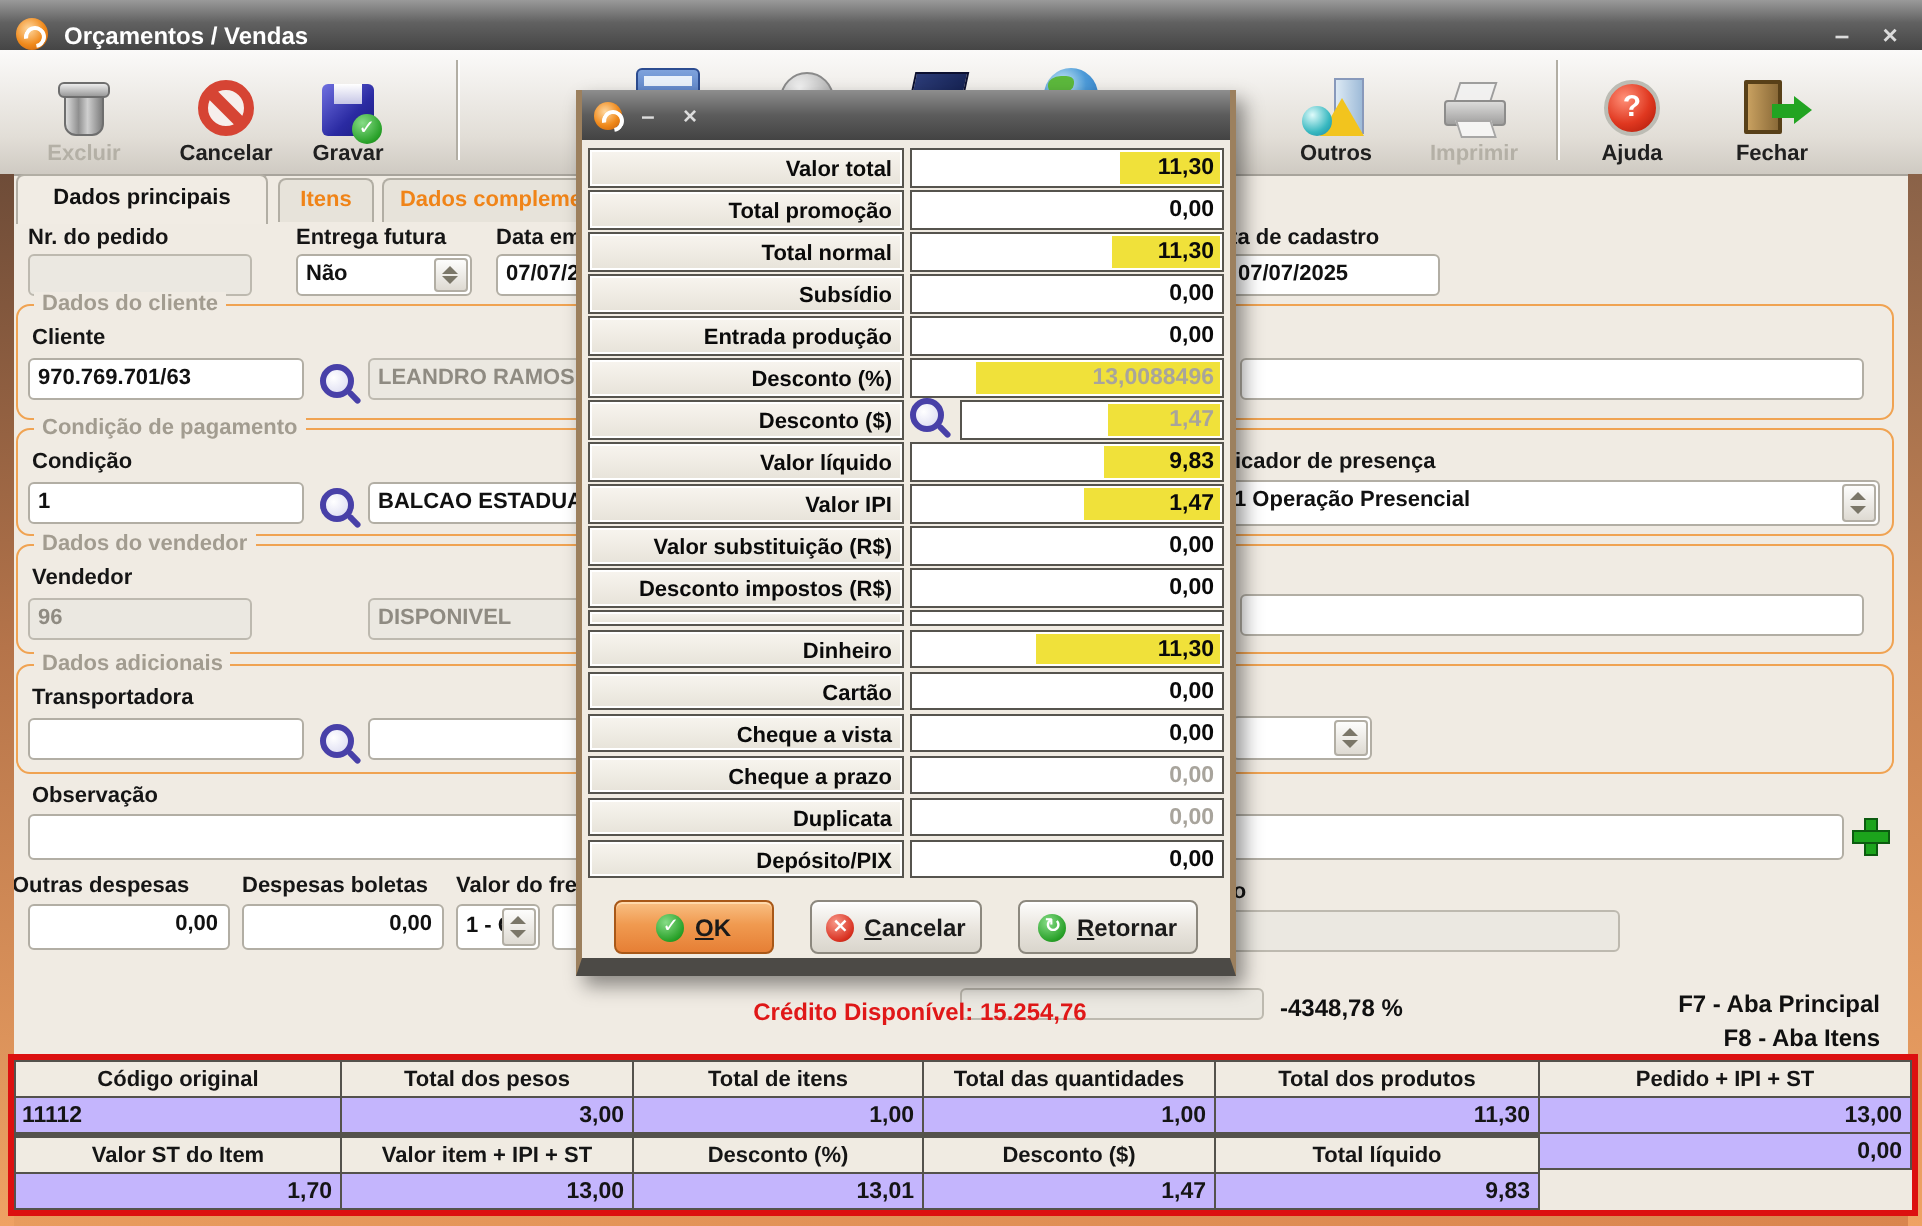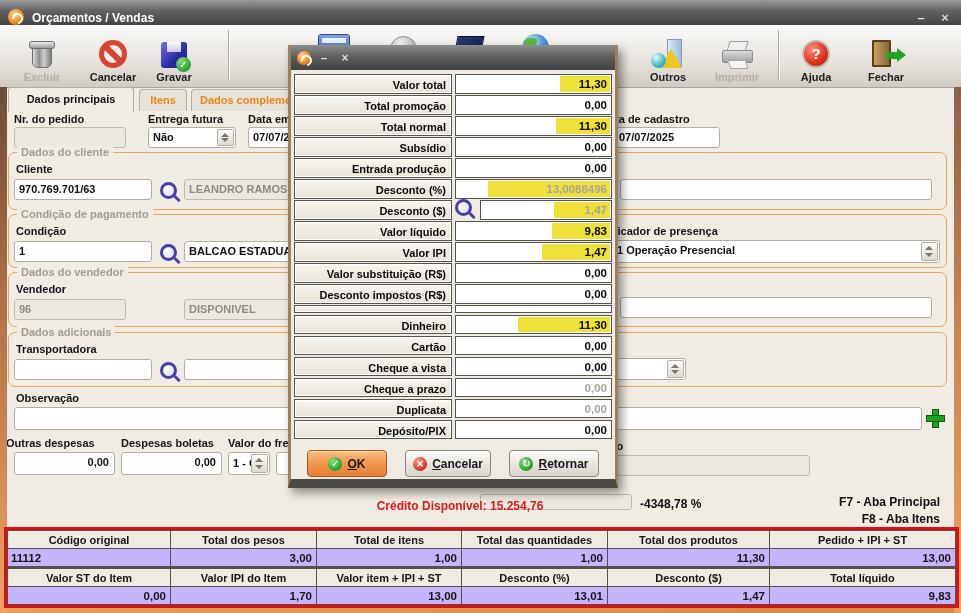--- a/index.html
+++ b/index.html
@@ -299,21 +299,20 @@
         <div class="scell shead">Total das quantidades</div>
         <div class="scell shead">Total dos produtos</div>
         <div class="scell shead">Pedido + IPI + ST</div>
         <div class="scell sval left">11112</div>
         <div class="scell sval">3,00</div>
         <div class="scell sval">1,00</div>
         <div class="scell sval">1,00</div>
         <div class="scell sval">11,30</div>
         <div class="scell sval">13,00</div>
         <div class="scell shead topline">Valor ST do Item</div>
-        <div class="scell shead topline">Valor IPI do Item</div>
         <div class="scell shead topline">Valor item + IPI + ST</div>
         <div class="scell shead topline">Desconto (%)</div>
         <div class="scell shead topline">Desconto ($)</div>
         <div class="scell shead topline">Total líquido</div>
         <div class="scell sval">0,00</div>
         <div class="scell sval">1,70</div>
         <div class="scell sval">13,00</div>
         <div class="scell sval">13,01</div>
         <div class="scell sval">1,47</div>
         <div class="scell sval">9,83</div>

